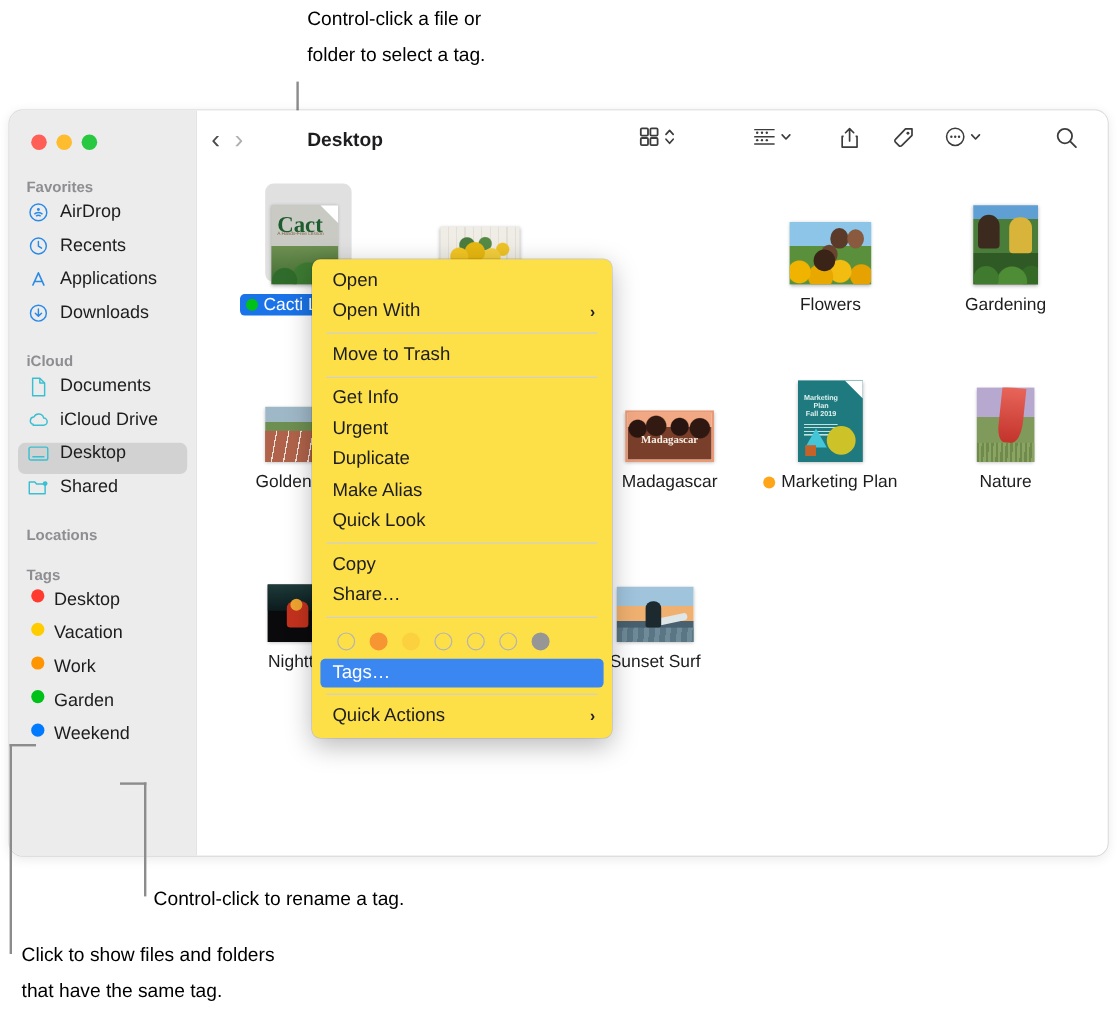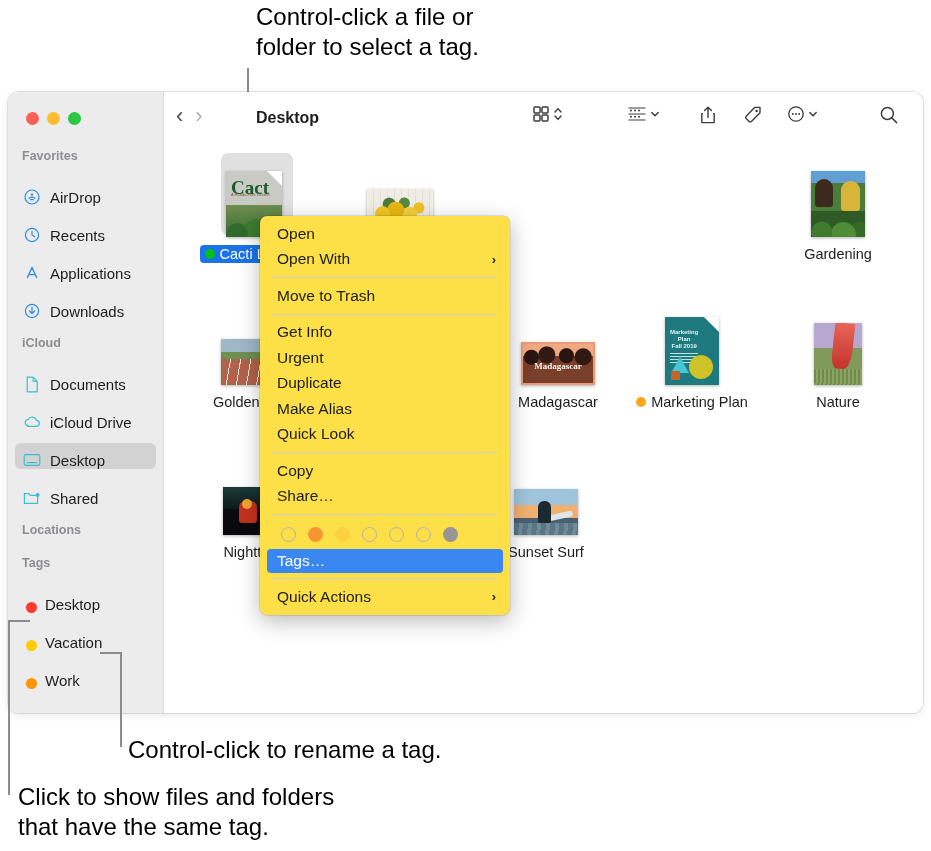--- a/index.html
+++ b/index.html
@@ -8,21 +8,21 @@
     background: #ffffff;
     font-family: "Liberation Sans", sans-serif;
     overflow: hidden;
   }
   #root { position: relative; width: 931px; height: 851px; }
 
   
   .annot {
     position: absolute;
     font-family: "Liberation Sans", sans-serif;
-    font-size: 24px;
+    font-size: 16px;
     line-height: 30px;
     color: #000000;
     white-space: pre;
   }
   .callout-line { position: absolute; background: #8c8c8c; }
 
   
   #finder {
     position: absolute;
     left: 8px; top: 92px;
@@ -46,22 +46,22 @@
   .tl { width: 13px; height: 13px; border-radius: 50%; }
   .tl.red { background: #ff5f57; }
   .tl.yellow { background: #febc2e; }
   .tl.green { background: #28c840; }
 
   .sb-header {
     font-size: 12.5px; font-weight: bold; color: #8e8e92;
     padding: 0 0 5px 14px; margin-top: 0;
   }
   .sb-item {
-    display: flex; align-items: flex-end;
-    height: 26px; margin: 12px 7px 2px 7px;
+    display: flex; align-items: flex-start;
+    height: 26px; margin: 0 7px 2px 7px;
     padding-left: 7px;
     border-radius: 6px;
     font-size: 15px; color: #1d1d1f;
     white-space: nowrap;
   }
   .sb-item.selected { background: #d2d2d2; }
   .sb-ico { width: 20px; height: 18px; margin-right: 8px; display: flex; align-items: center; justify-content: center; flex: 0 0 20px; }
   .sb-label { overflow: hidden; }
   .tag-dot { width: 11px; height: 11px; border-radius: 50%; margin-right: 8px; margin-left: 4px; flex: 0 0 11px; }
 
@@ -437,20 +437,34 @@
                   <span>DISTRICT</span>
                 </div>
             </div>
           </div>
           <div class="fname">
             <span>District</span>
           </div>
         </div>
 
 
+        <div class="file" style="left:462px; top:4px;">
+          <div class="thumb-wrap">
+            <div class="thumb t-flowers">
+              <div class="p1"></div>
+                <div class="p2"></div>
+                <div class="p3"></div>
+              <div class="sun"></div>
+                <div class="mid"></div>
+            </div>
+          </div>
+          <div class="fname">
+            <span>Flowers</span>
+          </div>
+        </div>
 
         <div class="file" style="left:608px; top:4px;">
           <div class="thumb-wrap">
             <div class="thumb t-garden">
               <div class="pa"></div>
                 <div class="pb"></div>
                 <div class="leaf"></div>
             </div>
           </div>
           <div class="fname">

